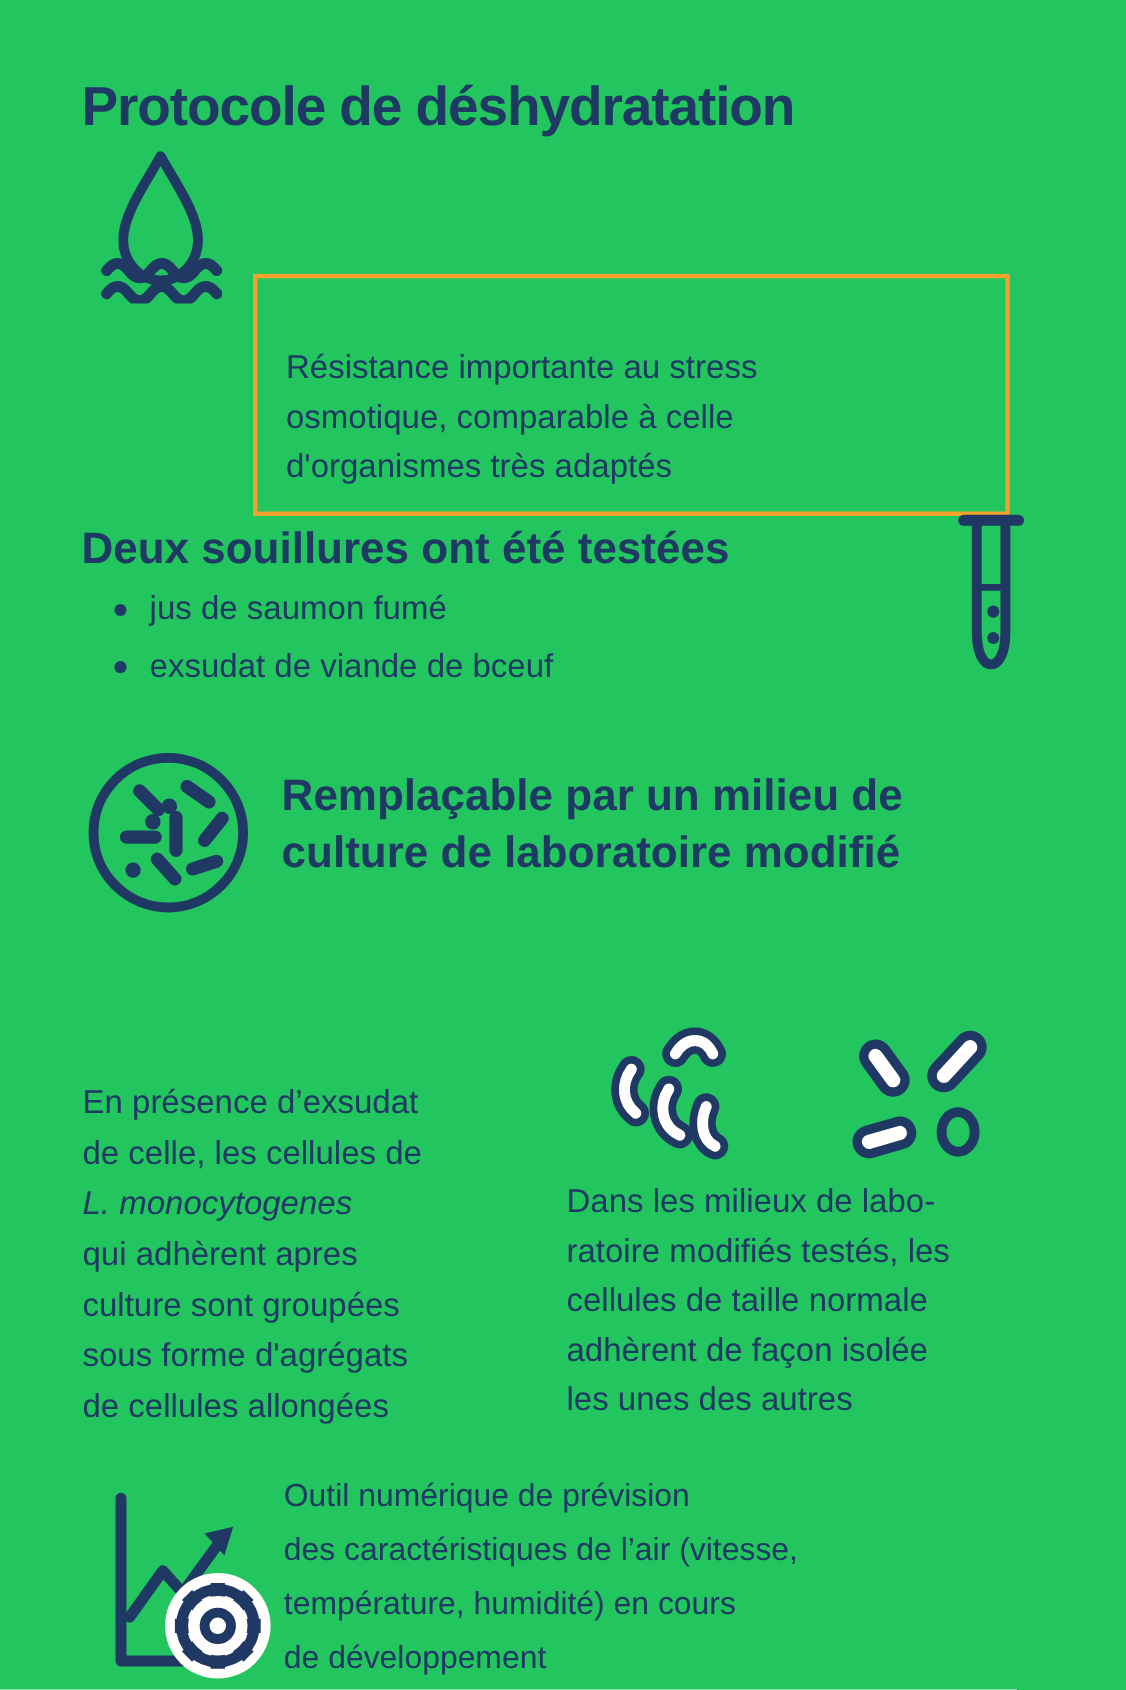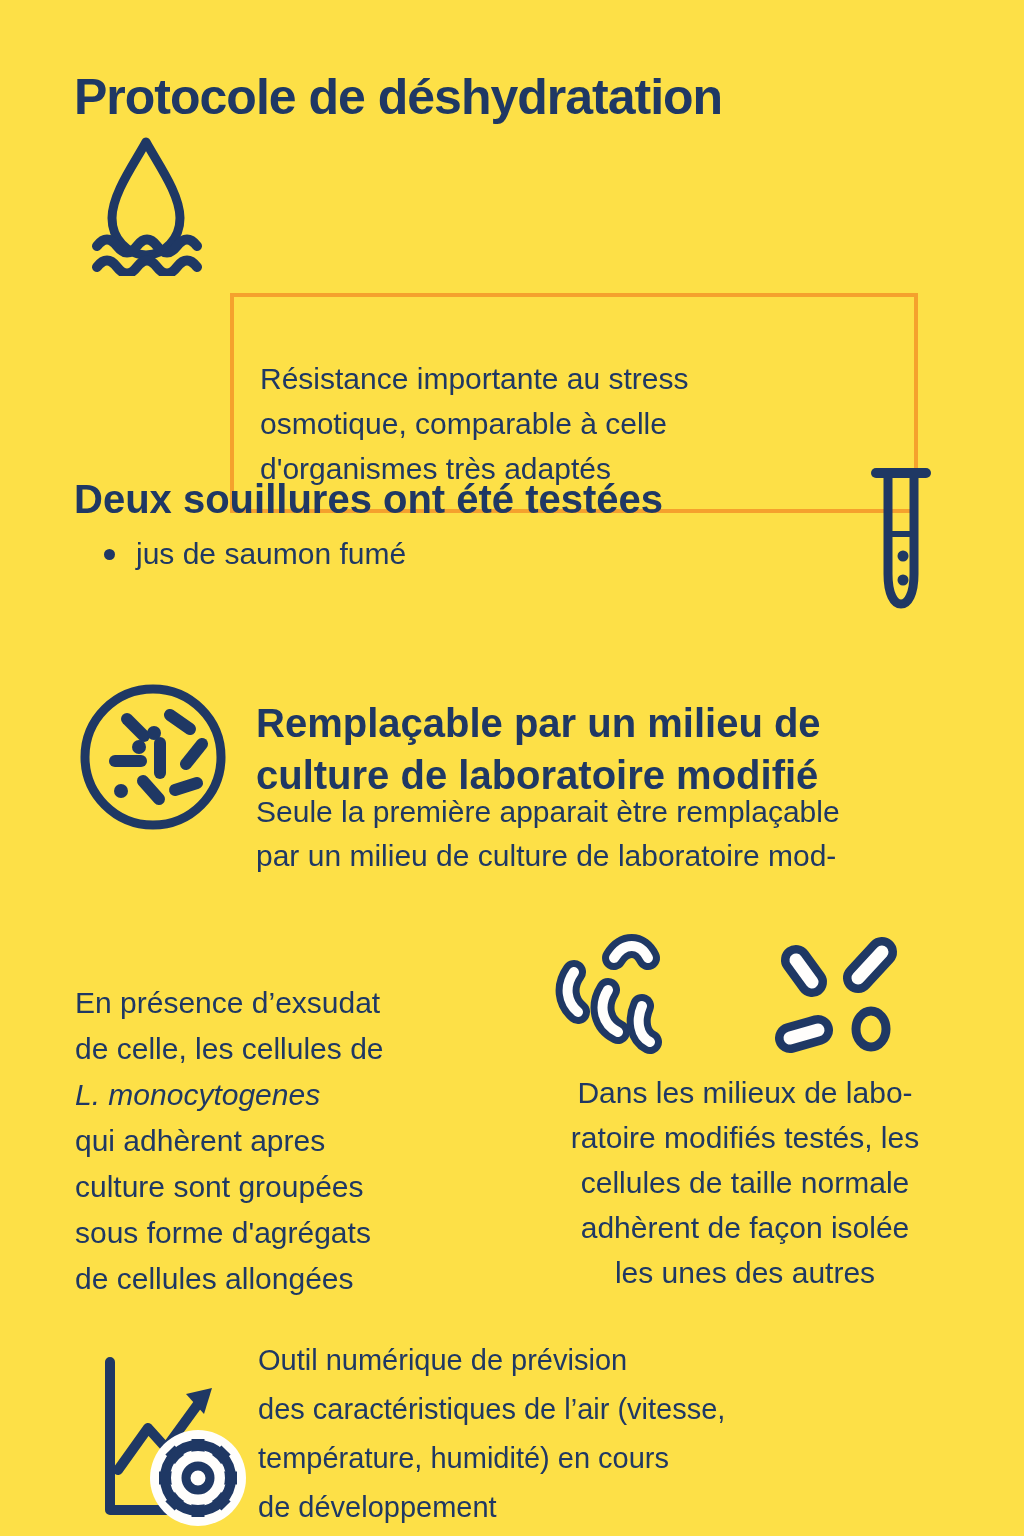--- a/index.html
+++ b/index.html
@@ -1,20 +1,20 @@
 <!DOCTYPE html>
 <html><head>
 <meta charset="utf-8">
 <style>
   html,body{margin:0;padding:0;background:#e8e8e8;}
   #page{
     position:relative;
     width:1024px;height:1536px;
     margin:0 auto;
-    background:#fde047;
+    background:#22c55e;
     font-family:"Liberation Sans","DejaVu Sans",sans-serif;
     color:#1f3864;
     overflow:hidden;
   }
   .abs{position:absolute;}
   .preline{white-space:pre-line;}
   .it{font-style:italic;}
 
   #title{
     left:74px;top:34px;width:900px;
@@ -25,21 +25,21 @@
   #intro{
     left:231px;top:133px;width:720px;
     font-size:30px;line-height:45px;
   }
 
   #callout{
     left:230px;top:249px;width:688px;
     box-sizing:border-box;
     border:4px solid #f5a12d;
     padding:14px 26px 18px 26px;
-    font-size:30px;line-height:45px;margin-top:44px;
+    font-size:30px;line-height:45px;
   }
 
   #strains-heading{
     left:74px;top:444px;width:720px;
     font-size:40px;font-weight:700;
   }
   #tube-icon{left:870px;top:464px;}
 
   #strains-list{
     left:100px;top:528px;width:600px;
@@ -65,21 +65,21 @@
   #meat-col{
     left:75px;top:934px;width:440px;
     font-size:30px;line-height:46px;
   }
 
   #bacteria-long-icon{left:538px;top:928px;}
   #bacteria-small-icon{left:758px;top:928px;}
 
   #lab-col{
     left:515px;top:1070px;width:460px;
-    font-size:30px;line-height:45px;text-align:center;
+    font-size:30px;line-height:45px;
   }
 
   #chart-gear-icon{left:96px;top:1348px;}
   #footer-text{
     left:258px;top:1336px;width:700px;
     font-size:29px;line-height:49px;
   }
 </style>
 </head>
 <body>
@@ -110,20 +110,21 @@
       <path d="M18 10 L18 110 C18 130 24 140 31 140 C38 140 44 130 44 110 L44 10" stroke="#1f3864" stroke-width="9"></path>
       <line x1="6" y1="9" x2="56" y2="9" stroke="#1f3864" stroke-width="10" stroke-linecap="round"></line>
       <line x1="18" y1="70" x2="44" y2="70" stroke="#1f3864" stroke-width="6"></line>
       <circle cx="33" cy="92" r="5.5" fill="#1f3864"></circle>
       <circle cx="33" cy="116" r="5.5" fill="#1f3864"></circle>
     </svg>
   </div>
 
   <ul id="strains-list" class="abs">
     <li>jus de saumon fumé</li>
+    <li>exsudat de viande de bceuf</li>
   </ul>
 
   <div id="petri-icon" class="abs">
     <svg width="154" height="154" viewBox="0 0 154 154" fill="none">
       <circle cx="77" cy="77" r="68" stroke="#1f3864" stroke-width="9"></circle>
       <g stroke="#1f3864" stroke-width="12" stroke-linecap="round">
         <line x1="51" y1="39" x2="68" y2="56"></line>
         <line x1="94" y1="35" x2="114" y2="49"></line>
         <line x1="84" y1="63" x2="84" y2="93"></line>
         <line x1="110" y1="84" x2="126" y2="64"></line>
@@ -132,22 +133,20 @@
         <line x1="99" y1="110" x2="121" y2="103"></line>
       </g>
       <circle cx="78" cy="53" r="7" fill="#1f3864"></circle>
       <circle cx="63" cy="67" r="7" fill="#1f3864"></circle>
       <circle cx="45" cy="111" r="7" fill="#1f3864"></circle>
     </svg>
   </div>
 
   <h2 id="culture-heading" class="abs preline">Remplaçable par un milieu de
 culture de laboratoire modifié</h2>
-  <div id="culture-subtext" class="abs preline">Seule la première apparait ètre remplaçable
-par un milieu de culture de laboratoire mod-</div>
 
   <div id="meat-col" class="abs preline">
     <span>En présence d’exsudat
 de celle, les cellules de
 </span><span class="it">L. monocytogenes</span><span>
 qui adhèrent apres
 culture sont groupées
 sous forme d'agrégats
 de cellules allongées</span>
   </div>

